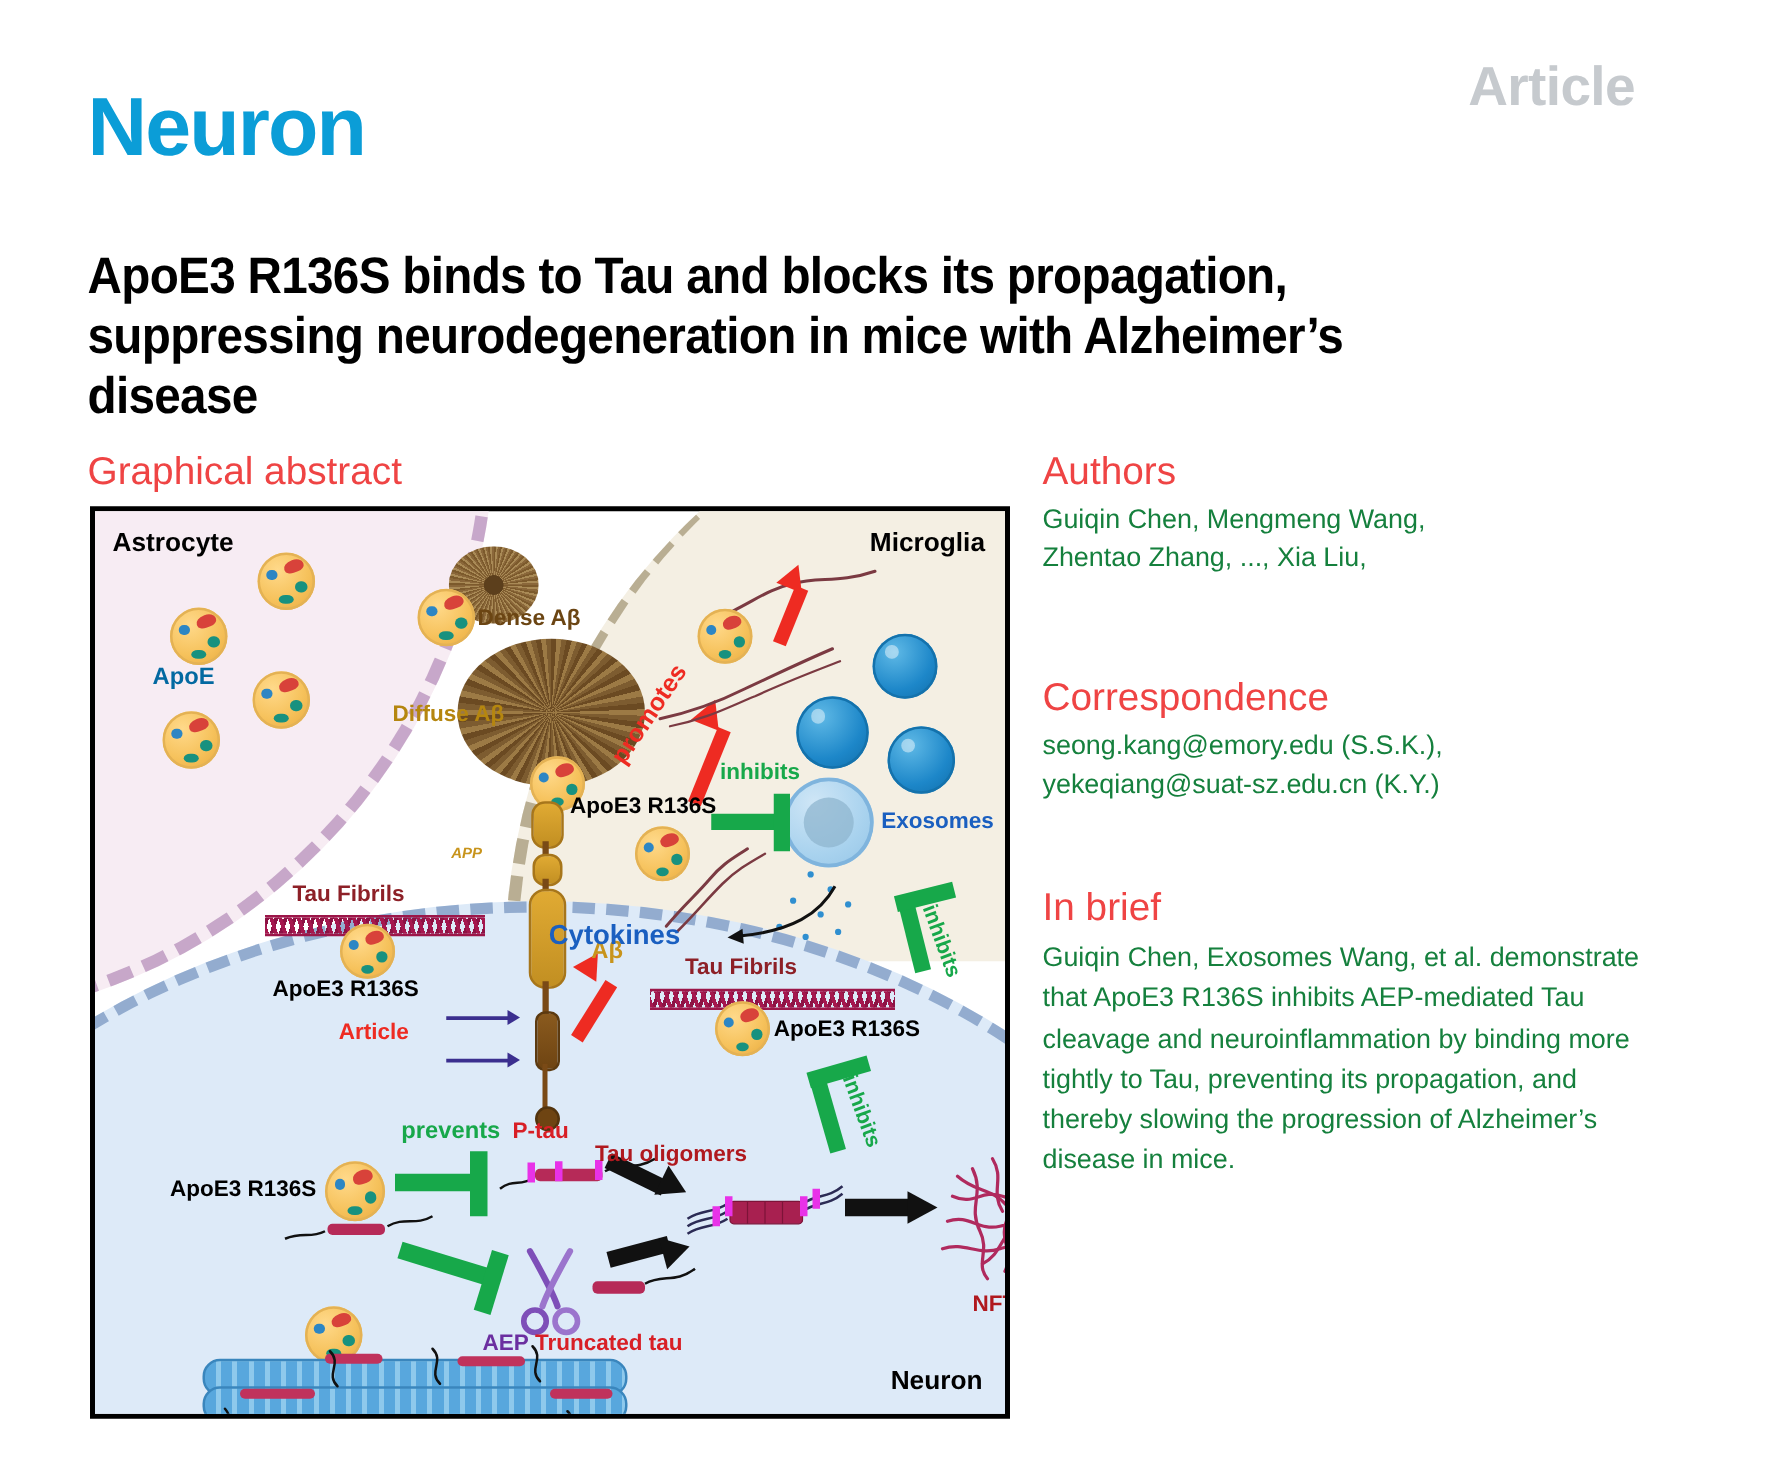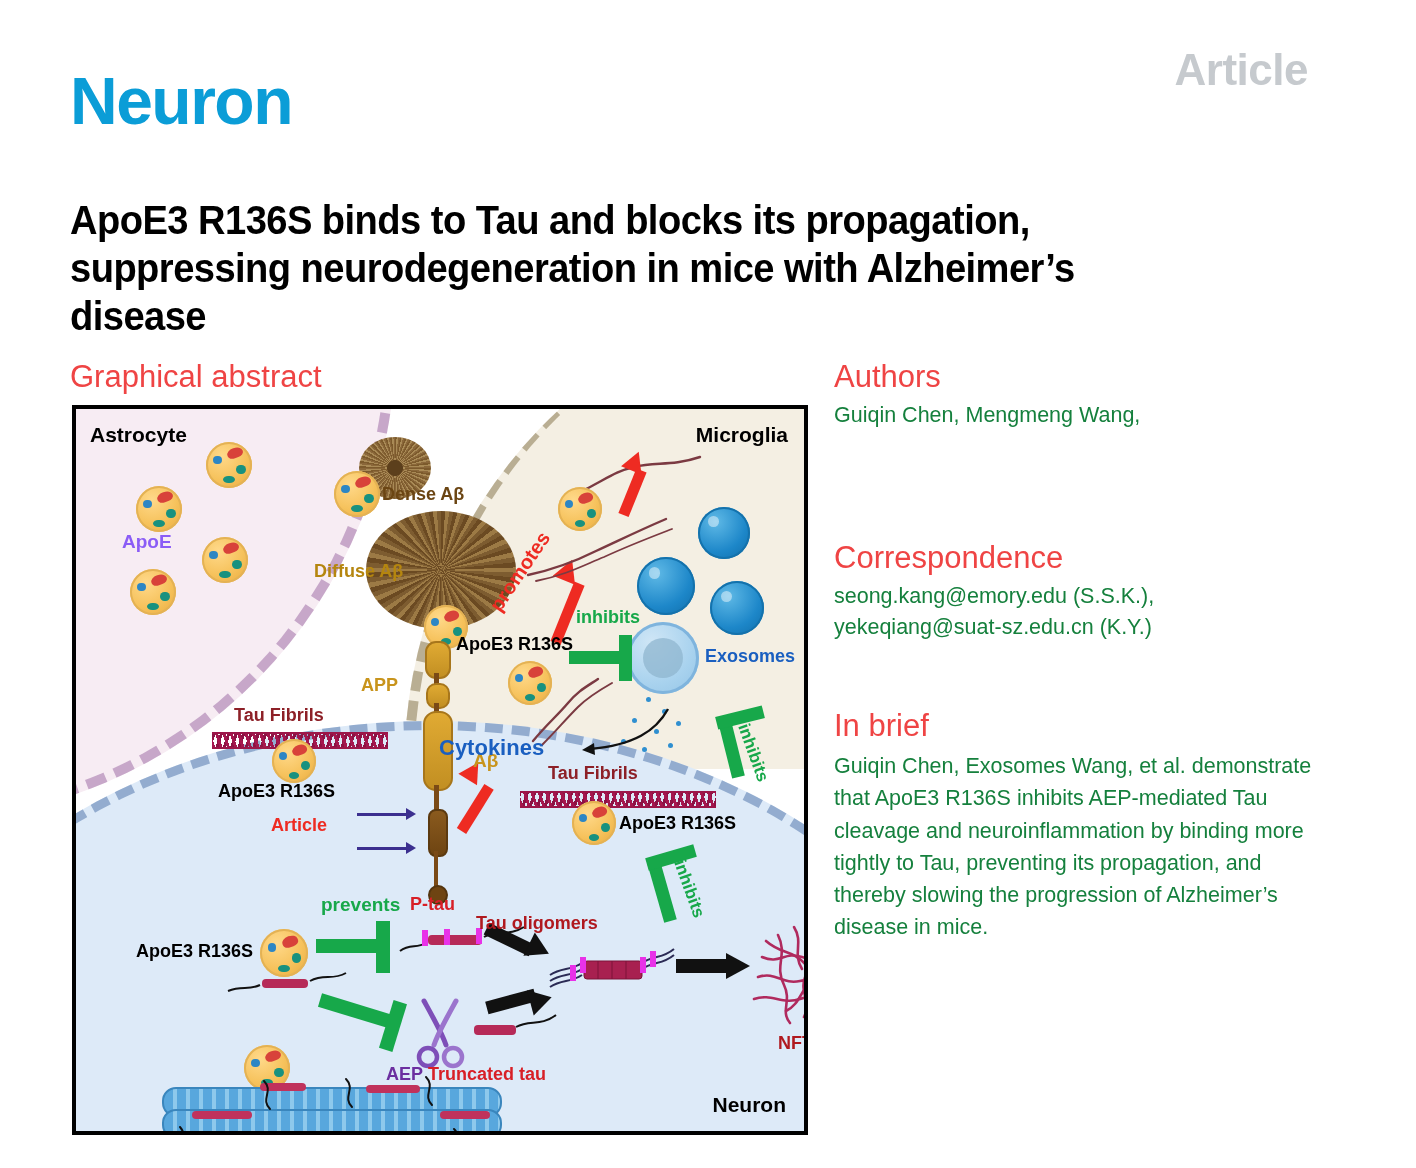--- a/index.html
+++ b/index.html
@@ -161,20 +161,21 @@
 </head>
 <body>
 
 <div id="journal-logo">Neuron</div>
 <div id="article-type">Article</div>
 <h1 id="article-title">ApoE3 R136S binds to Tau and blocks its propagation, suppressing neurodegeneration in mice with Alzheimer’s disease</h1>
 
 <div class="sec-head rt-head" id="authors-head">Authors</div>
 <div class="rt-body" id="authors-body">
   <div>Guiqin Chen, Mengmeng Wang,</div>
+  <div>Zhentao Zhang, ..., Xia Liu,</div>
 </div>
 
 <div class="sec-head rt-head" id="corr-head">Correspondence</div>
 <div class="rt-body" id="corr-body">
   <div>seong.kang@emory.edu (S.S.K.),</div>
   <div>yekeqiang@suat-sz.edu.cn (K.Y.)</div>
 </div>
 
 <div class="sec-head rt-head" id="brief-head">In brief</div>
 <div class="rt-body" id="brief-body">Guiqin Chen, Exosomes Wang, et al. demonstrate that ApoE3 R136S inhibits AEP-mediated Tau cleavage and neuroinflammation by binding more tightly to Tau, preventing its propagation, and thereby slowing the progression of Alzheimer’s disease in mice.</div>
@@ -212,21 +213,21 @@
         <i class="b"></i>
         <i class="t1"></i>
         <i class="t2"></i>
       </div>
     <div class="apoe" style="left:54px;top:160px;width:46px;height:46px;">
         <i class="r"></i>
         <i class="b"></i>
         <i class="t1"></i>
         <i class="t2"></i>
       </div>
-    <div class="ga-label" style="left:46px;top:122px;font-size:19px;color:#8b5cf6;">ApoE</div>
+    <div class="ga-label" style="left:46px;top:122px;font-size:19px;color:#0369a1;">ApoE</div>
 
     <div class="plaque dense" style="left:283px;top:28px;width:72px;height:62px;"></div>
     <div class="apoe" style="left:258px;top:62px;width:46px;height:46px;">
         <i class="r"></i>
         <i class="b"></i>
         <i class="t1"></i>
         <i class="t2"></i>
       </div>
     <div class="ga-label" style="left:306px;top:75px;font-size:18px;color:#6b4513;">Dense Aβ</div>
 
@@ -241,21 +242,21 @@
 
     <div class="app-seg" style="left:349px;top:232px;width:22px;height:34px;border-radius:11px;"></div>
     <div class="app-stem" style="left:358px;top:264px;width:5px;height:12px;"></div>
     <div class="app-seg" style="left:350px;top:274px;width:20px;height:22px;border-radius:10px;"></div>
     <div class="app-stem" style="left:358px;top:294px;width:5px;height:10px;"></div>
     <div class="app-seg" style="left:347px;top:302px;width:26px;height:76px;border-radius:13px;"></div>
     <div class="app-stem" style="left:358px;top:376px;width:5px;height:28px;"></div>
     <div class="app-seg" style="left:352px;top:400px;width:16px;height:44px;border-radius:8px;background:linear-gradient(180deg,#8a5a1e,#6e4412);border-color:#5c3a10;"></div>
     <div class="app-stem" style="left:358px;top:442px;width:4px;height:38px;"></div>
     <div class="app-seg" style="left:352px;top:476px;width:16px;height:16px;border-radius:50%;background:#6e4412;border-color:#53340e;"></div>
-    <div class="ga-label" style="left:285px;top:266px;font-size:18px;color:#c8941c;">APP</div>
+    <div class="ga-label" style="left:285px;top:266px;font-size:12px;color:#c8941c;font-style:italic;">APP</div>
 
     <div style="position:absolute;left:281px;top:404px;width:52px;height:3px;background:#3b2f8f;"></div>
     <div style="position:absolute;left:330px;top:399px;width:0;height:0;border-left:10px solid #3b2f8f;border-top:6px solid transparent;border-bottom:6px solid transparent;"></div>
     <div style="position:absolute;left:281px;top:438px;width:52px;height:3px;background:#3b2f8f;"></div>
     <div style="position:absolute;left:330px;top:433px;width:0;height:0;border-left:10px solid #3b2f8f;border-top:6px solid transparent;border-bottom:6px solid transparent;"></div>
     <div class="ga-label" style="left:195px;top:406px;font-size:18px;color:#ee2b22;">Article</div>
 
     <div class="arrow-red" style="left:380px;top:370px;width:11px;height:52px;transform:rotate(32deg);transform-origin:50% 100%;"></div>
     <div style="position:absolute;left:386px;top:352px;width:0;height:0;border-bottom:20px solid #ee2b22;border-left:11px solid transparent;border-right:11px solid transparent;transform:rotate(32deg);"></div>
     <div class="ga-label" style="left:397px;top:341px;font-size:19px;color:#c8941c;">Aβ</div>

